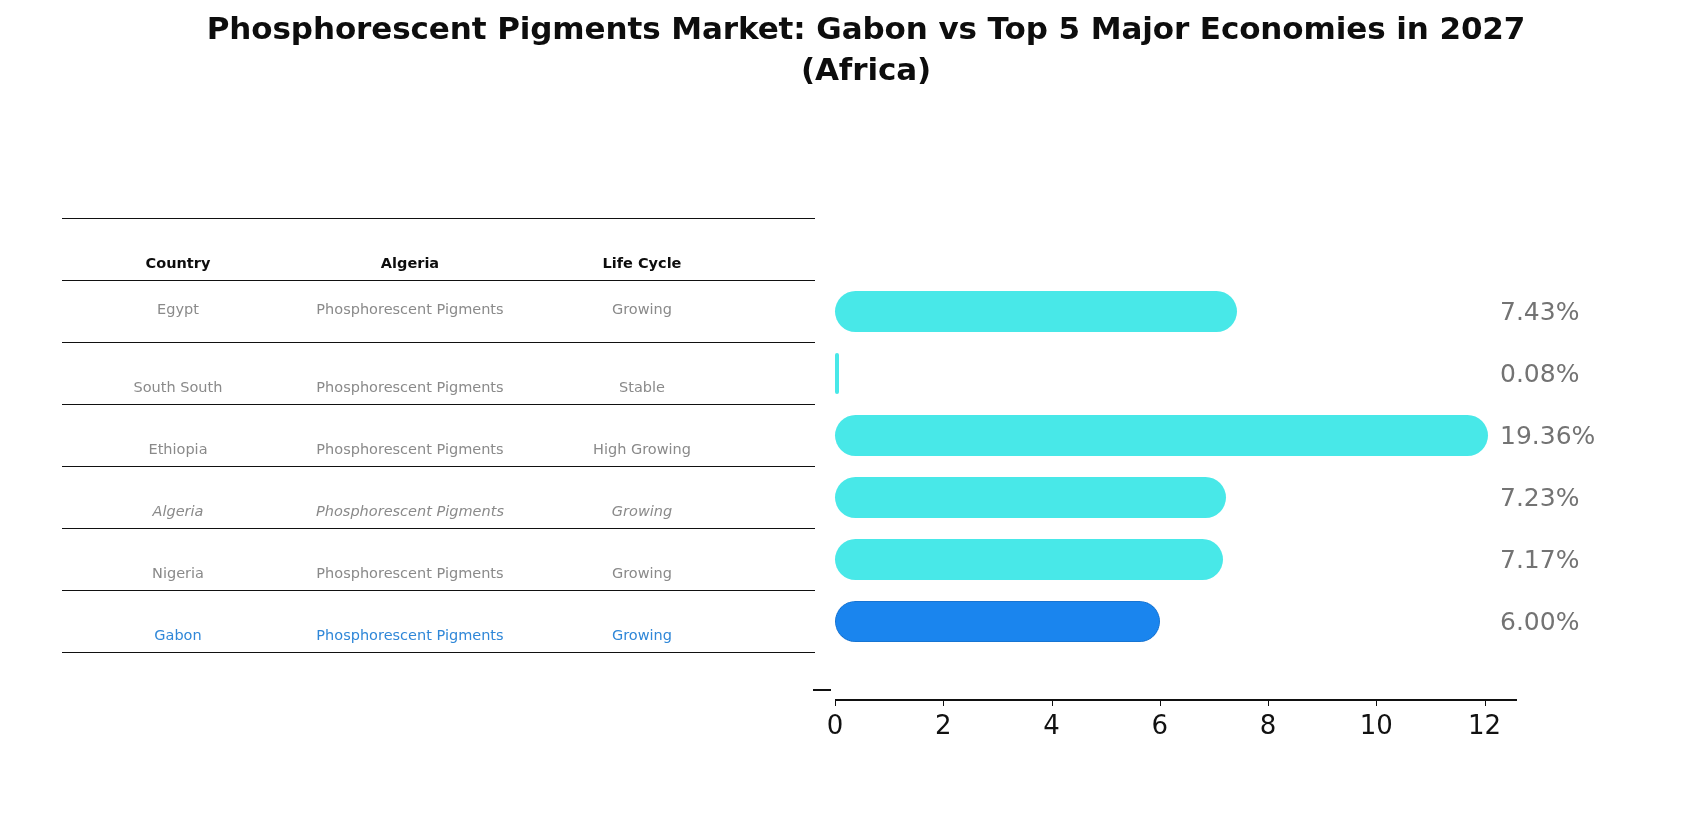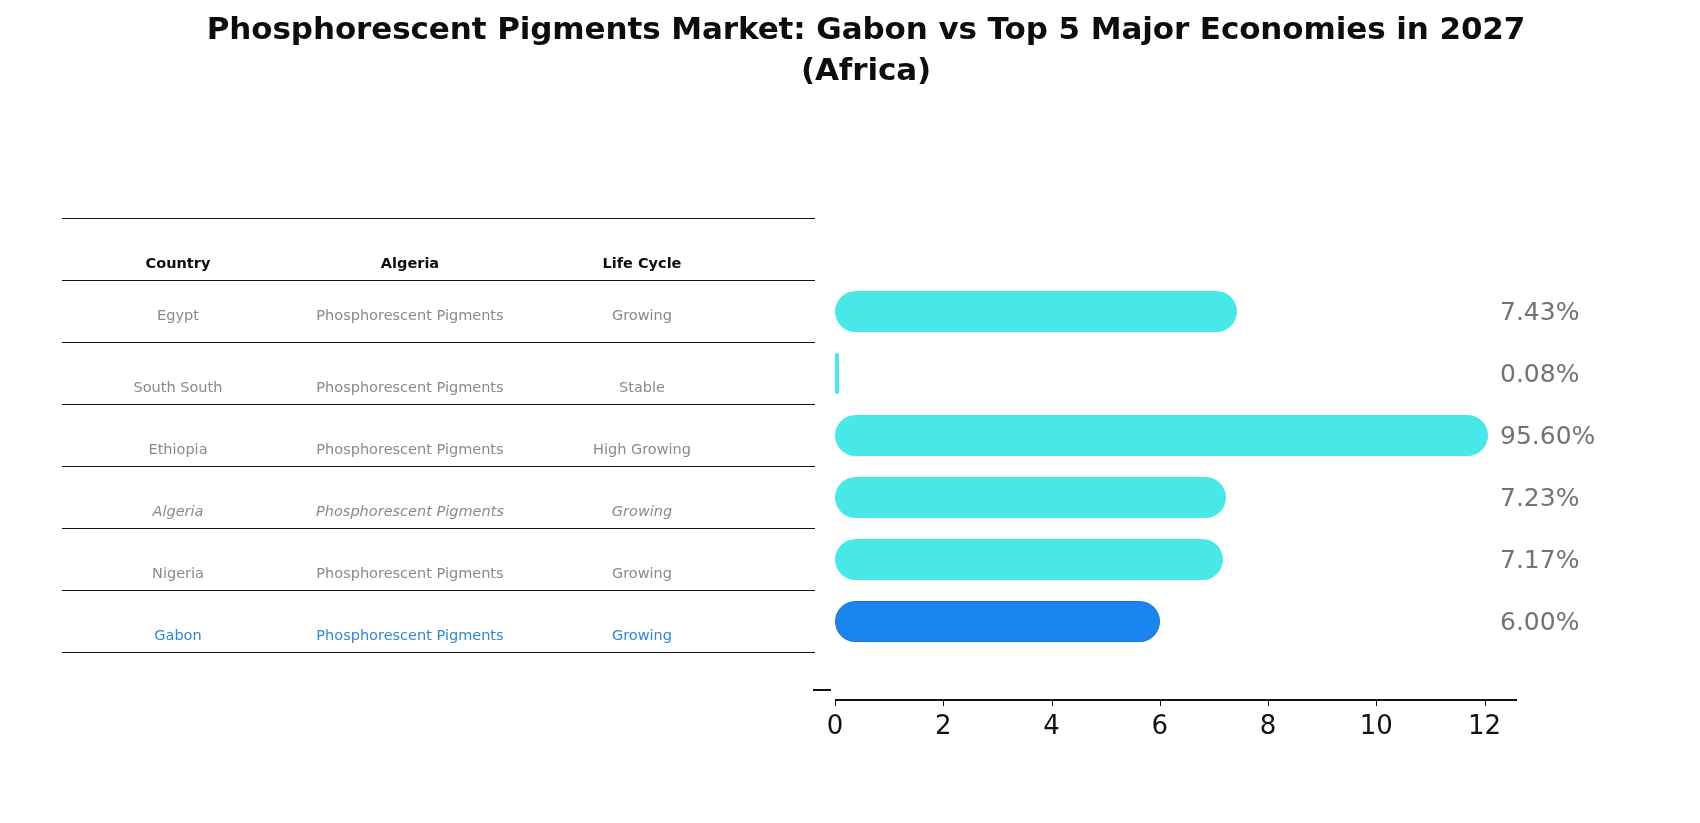--- a/index.html
+++ b/index.html
@@ -162,21 +162,21 @@
 </div>
 
 <div id="table-panel">
     <div class="table-rule" style="top: 0px;"></div>
     <div class="trow header" style="top: 0px;">
       <div class="tcell c-country">Country</div>
       <div class="tcell c-product">Algeria</div>
       <div class="tcell c-lifecycle">Life Cycle</div>
     </div>
     <div class="table-rule" style="top: 62px;"></div>
-    <div class="trow" style="top: 52px;">
+    <div class="trow" style="top: 46px;">
       <div class="tcell c-country">Egypt</div>
       <div class="tcell c-product">Phosphorescent Pigments</div>
       <div class="tcell c-lifecycle">Growing</div>
     </div>
     <div class="table-rule" style="top: 124px;"></div>
     <div class="trow" style="top: 124px;">
       <div class="tcell c-country">South South</div>
       <div class="tcell c-product">Phosphorescent Pigments</div>
       <div class="tcell c-lifecycle">Stable</div>
     </div>
@@ -211,21 +211,21 @@
     <div class="bar-track" style="top: 62px;">
       <div class="bar" style="width: 402.163px;"></div>
       <div class="bar-value">7.43%</div>
     </div>
     <div class="bar-track" style="top: 124px;">
       <div class="bar" style="width: 4.33016px; border-radius: 3px;"></div>
       <div class="bar-value">0.08%</div>
     </div>
     <div class="bar-track" style="top: 186px;">
       <div class="bar" style="width: 652.771px;"></div>
-      <div class="bar-value">95.60%</div>
+      <div class="bar-value">19.36%</div>
     </div>
     <div class="bar-track" style="top: 248px;">
       <div class="bar" style="width: 391.338px;"></div>
       <div class="bar-value">7.23%</div>
     </div>
     <div class="bar-track" style="top: 310px;">
       <div class="bar" style="width: 388.09px;"></div>
       <div class="bar-value">7.17%</div>
     </div>
     <div class="bar-track" style="top: 372px;">

